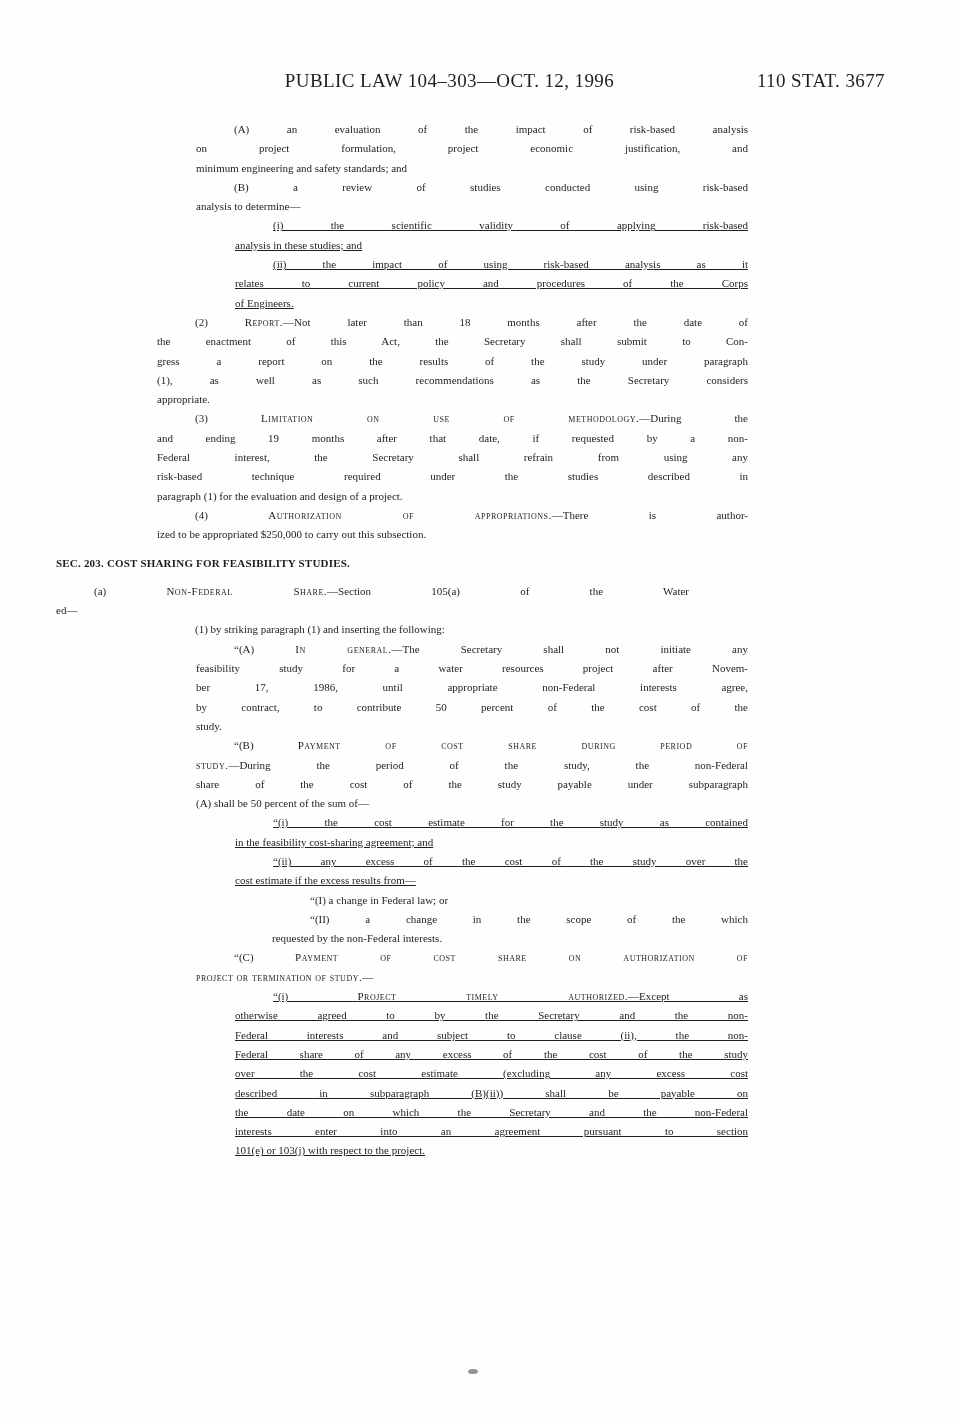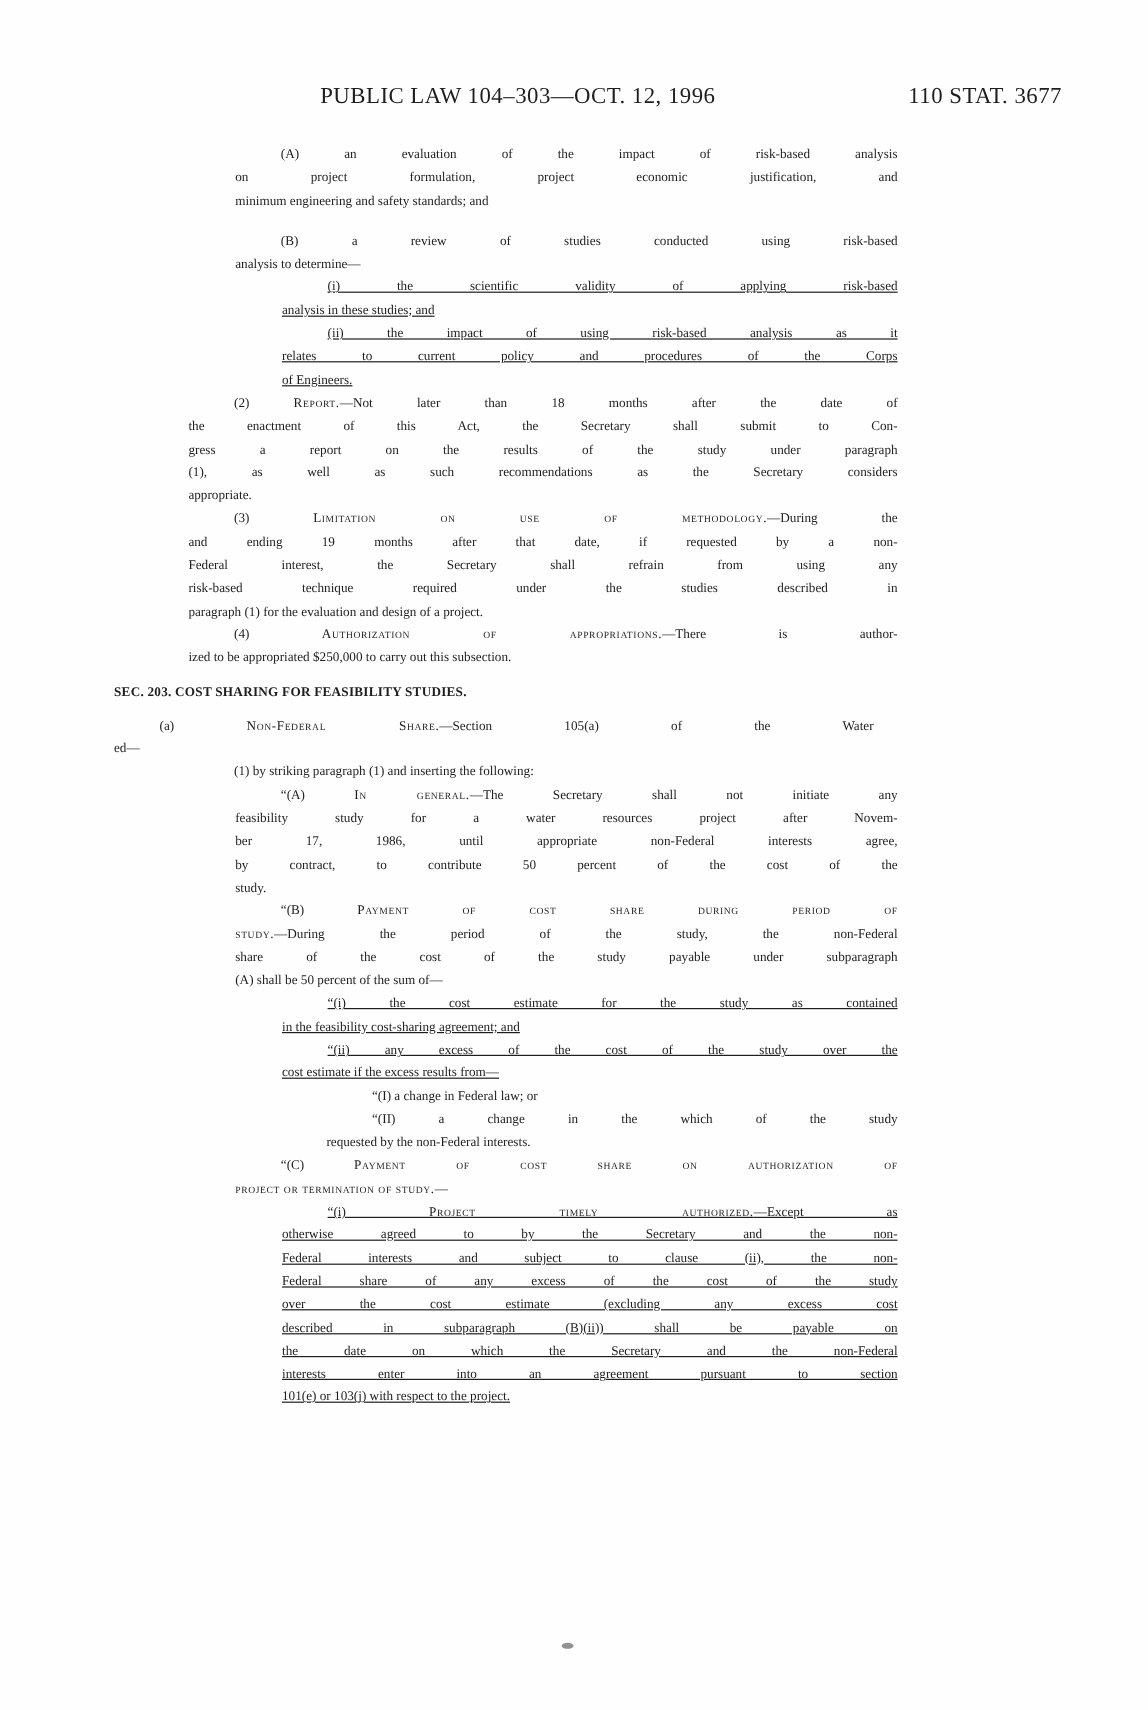--- a/index.html
+++ b/index.html
@@ -18,42 +18,42 @@
   
   .running-header {
     position: relative;
     padding-top: 70px;
     height: 24px;
     font-size: 19px;
     letter-spacing: 0.4px;
   }
   .law-title {
     position: absolute;
-    left: 115px; width: 633px;
+    left: 133px; width: 633px;
     text-align: center;
     white-space: nowrap;
   }
   .stat-number {
     position: absolute;
     right: 72px;
     white-space: nowrap;
   }
   
   .doc-body { margin-top: 26px; font-size: 11px; line-height: 19.3px; }
   .blk { text-align: justify; }
   .ln { text-align: justify; text-align-last: justify; }
   .ln.last { text-align-last: left; }
   .ln:first-child { text-indent: 38px; }
   .sc { font-variant: small-caps; letter-spacing: 0.5px; }
-  .ind0 { margin-left: 95px; width: 633px; }
+  .ind0 { margin-left: 56px; width: 633px; }
   .ind1 { margin-left: 157px; width: 591px; }
   .ind2 { margin-left: 196px; width: 552px; }
   .ind3 { margin-left: 235px; width: 513px; text-decoration: underline; }
   .ind4 { margin-left: 272px; width: 476px; }
-  .gap-before { margin-top: 14px; }
+  .gap-before { }
   .head { font-weight: 700; letter-spacing: 0.2px; margin-top: 9px; margin-bottom: 9px; }
   .head .ln { text-indent: 0; text-align-last: left; }
   
   .speck {
     position: absolute;
     left: 468px; top: 1369px;
     width: 10px; height: 5px;
     background: #6e6e6e;
     border-radius: 50%;
     opacity: 0.75;
@@ -134,21 +134,21 @@
         <div class="ln last">in the feasibility cost-sharing agreement; and</div>
       </div>
     <div class="blk ind3">
         <div class="ln">“(ii) any excess of the cost of the study over the</div>
         <div class="ln last">cost estimate if the excess results from—</div>
       </div>
     <div class="blk ind4">
         <div class="ln last">“(I) a change in Federal law; or</div>
       </div>
     <div class="blk ind4">
-        <div class="ln">“(II) a change in the which of the study</div>
+        <div class="ln">“(II) a change in the scope of the which</div>
         <div class="ln last">requested by the non-Federal interests.</div>
       </div>
     <div class="blk ind2">
         <div class="ln">“(C) <span class="sc">Payment of cost share on authorization of</span></div>
         <div class="ln last"><span class="sc">project or termination of study.</span>—</div>
       </div>
     <div class="blk ind3">
         <div class="ln">“(i) <span class="sc">Project timely authorized.</span>—Except as</div>
         <div class="ln">otherwise agreed to by the Secretary and the non-</div>
         <div class="ln">Federal interests and subject to clause (ii), the non-</div>

